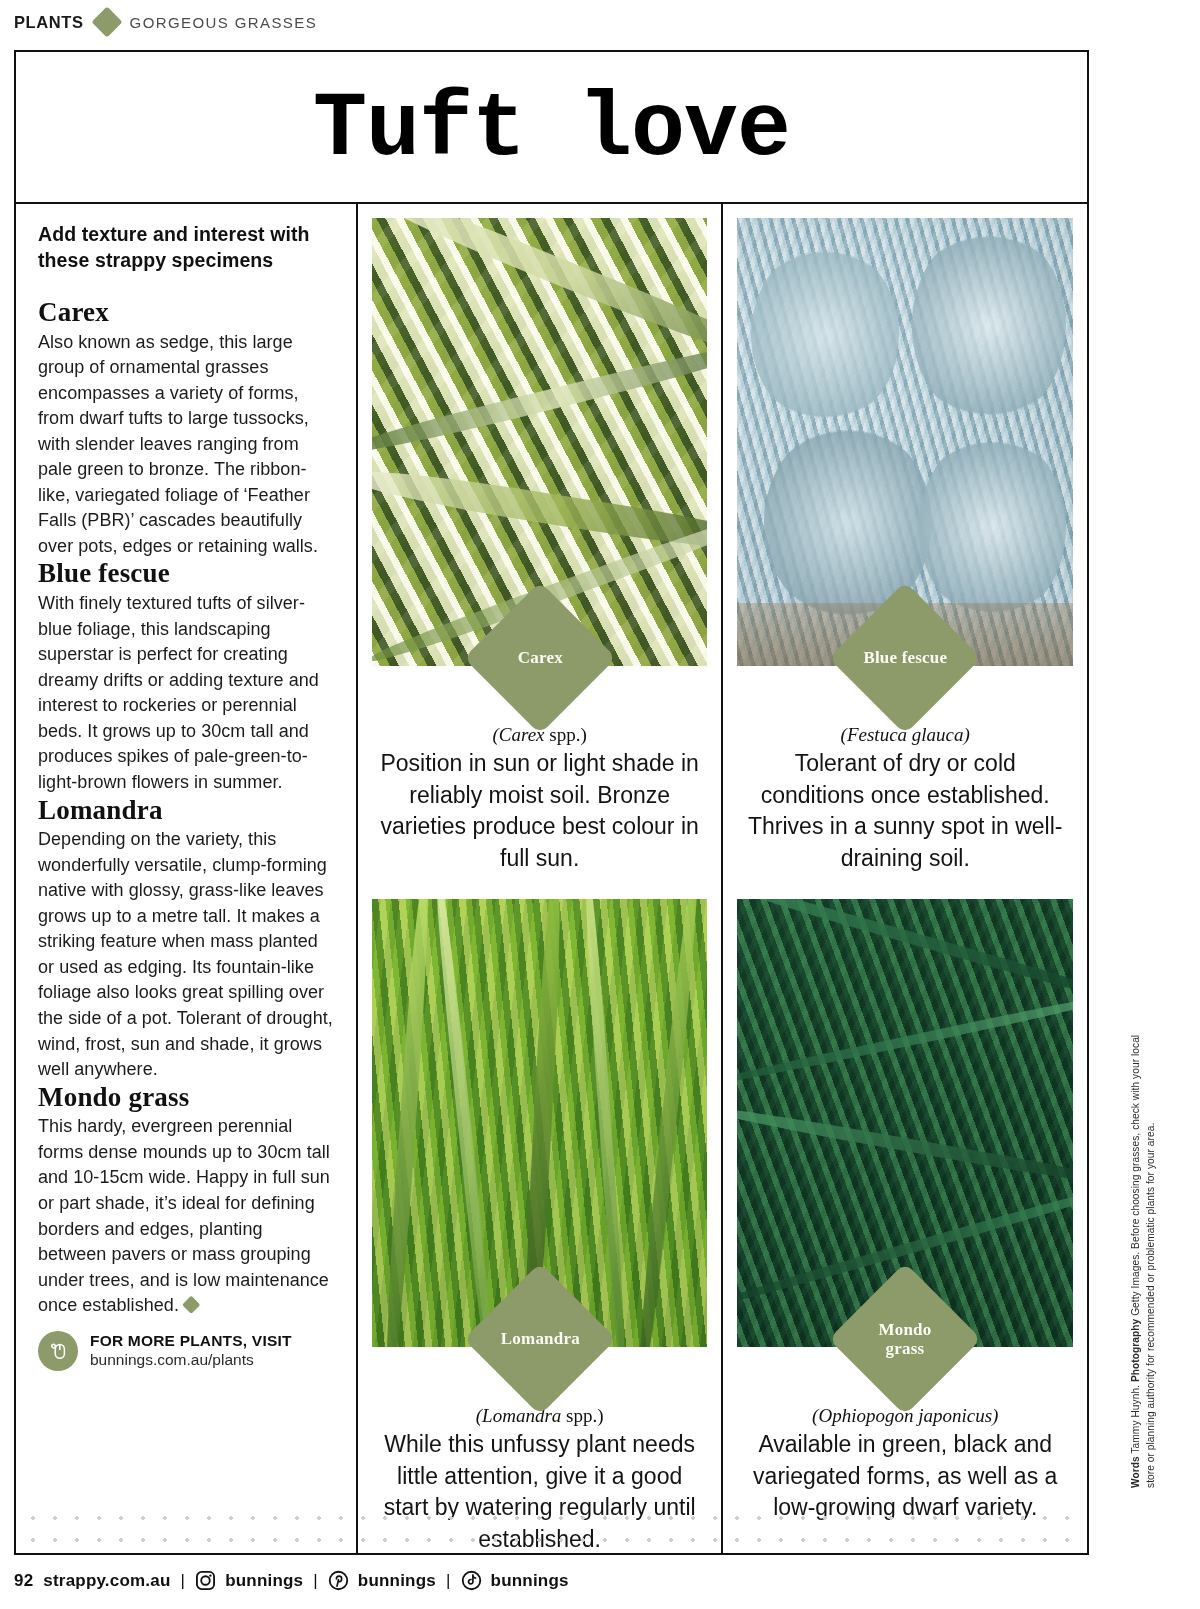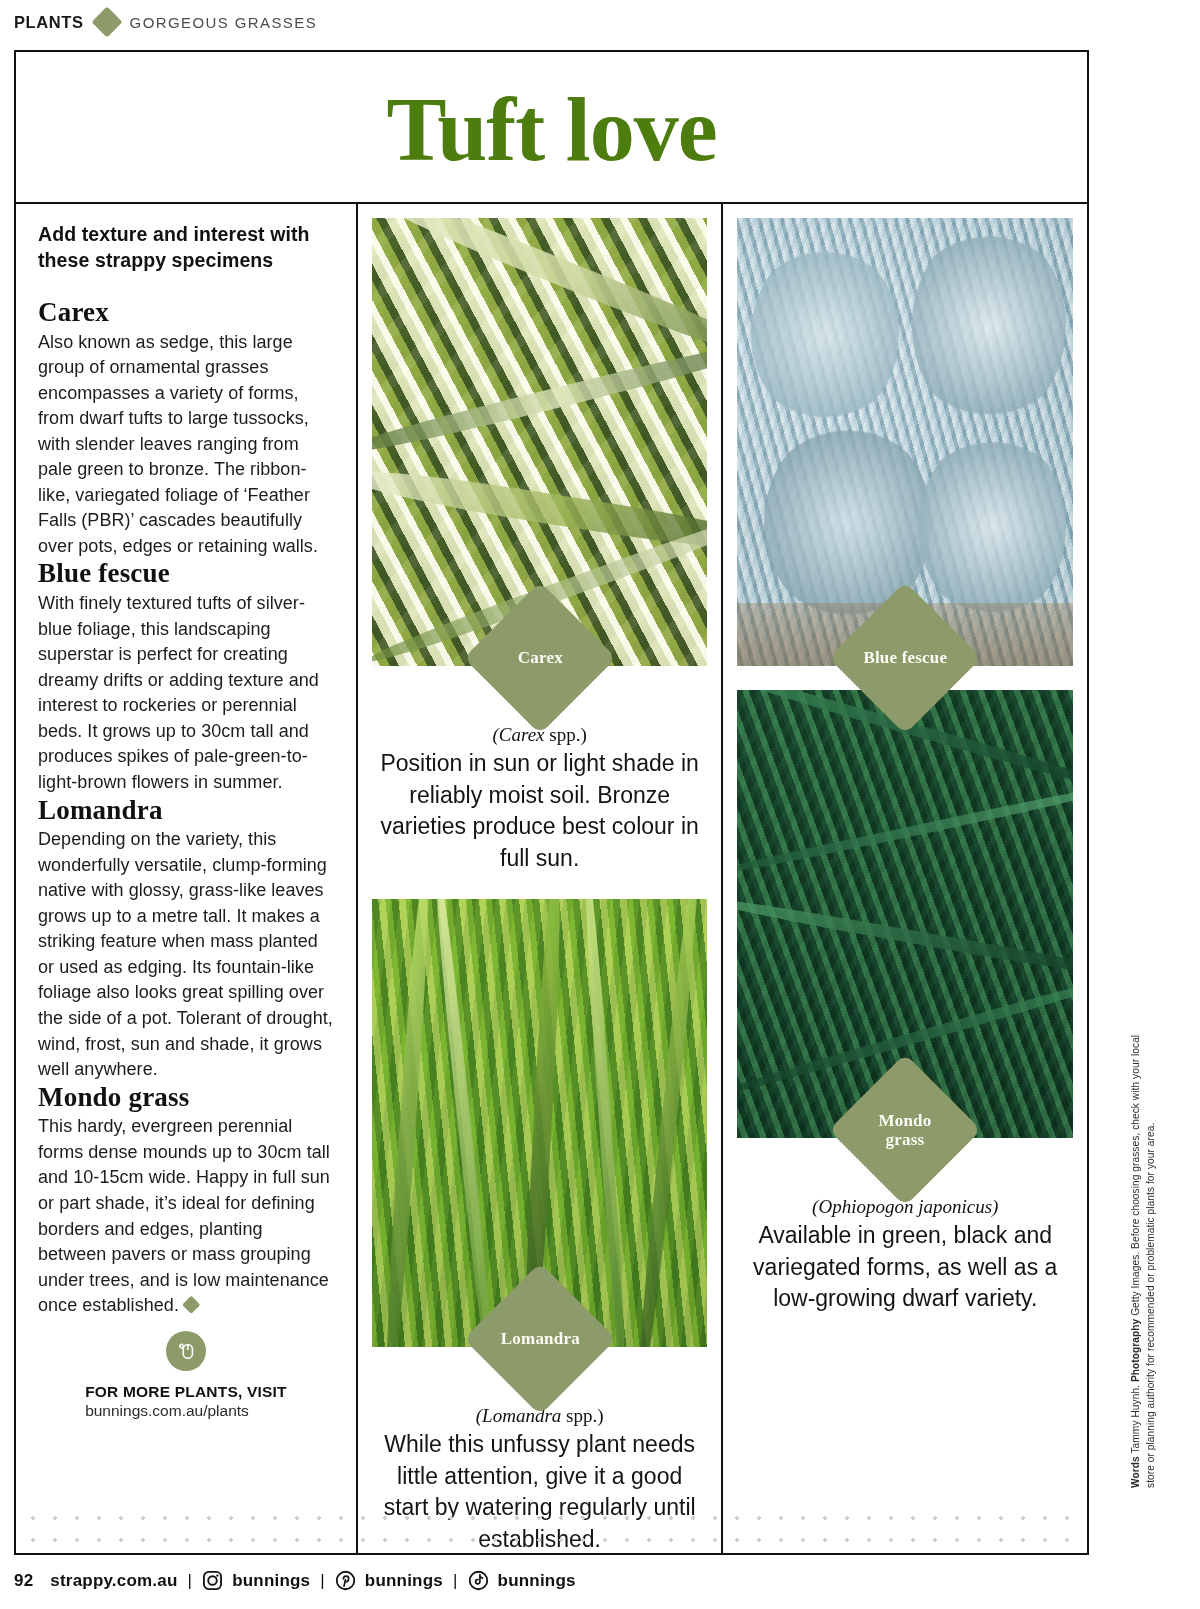--- a/index.html
+++ b/index.html
@@ -38,25 +38,25 @@
     background:#fff;
   }
 
   
   .title-band {
     position: absolute; left: 0; top: 0; width: 100%; height: 152px;
     border-bottom: 2px solid #111;
     display:flex; align-items:center; justify-content:center;
   }
   .title {
-    font-family: Liberation Serif, serif;
+    font-family: Liberation Mono, monospace;
     font-weight: 700;
     font-size: 90px;
     letter-spacing: -1px;
-    color: #4d7c0f;
+    color: #000000;
     line-height: 1;
     padding-bottom: 6px;
     margin-top: 12px;
   }
 
   
   .cols {
     position: absolute; left: 0; top: 152px; right: 0; bottom: 0;
     display: flex;
   }
@@ -80,21 +80,21 @@
     margin-bottom: 24px; letter-spacing: .05px;
   }
   .body-text:last-child { margin-bottom: 0; }
   .end-diamond {
     display: inline-block; width: 13px; height: 13px;
     background: #8d9a69; transform: rotate(45deg) translateY(-1px);
     border-radius: 2px; margin-left: 5px; vertical-align: -1px;
   }
 
   
-  .promo { display:flex; align-items:center; gap:12px; margin-top: 12px; flex-direction: column; }
+  .promo { display:flex; align-items:center; gap:12px; margin-top: 12px; }
   .promo-badge {
     width: 40px; height: 40px; border-radius: 50%;
     background: #8d9a69; flex: 0 0 40px;
     display:flex; align-items:center; justify-content:center;
   }
   .promo-lines { display:flex; flex-direction:column; }
   .promo-title {
     font-weight: 700; font-size: 15.5px; letter-spacing:.2px; color:#111;
   }
   .promo-url { font-size: 15.5px; color:#2a2a2a; margin-top:1px; }
@@ -150,21 +150,21 @@
     letter-spacing: .05px;
   }
   .credits b { font-weight: 700; }
 
   
   .footer {
     position: absolute; left: 14px; bottom: 18px;
     display:flex; align-items:center; gap: 9px;
     font-weight: 700; font-size: 17px; color:#111; letter-spacing:.2px;
   }
-  .footer .pg { font-weight:700; font-size:17px; margin-right:8px; }
+  .footer .pg { font-weight:700; font-size:17px; margin-right:1px; }
   .sep { font-weight: 400; color:#111; padding: 0 1px; }
   .soc-ico { display:inline-flex; align-items:center; }
 
   
   .leaves { position:absolute; inset:0; }
   .leaves span {
     position:absolute; display:block; border-radius: 40% 40% 45% 45%;
     transform-origin: center;
   }
 </style>
@@ -295,20 +295,24 @@
                 <span style="left:4%;top:6%;width:44%;height:40%;border-radius:50%;background:radial-gradient(circle,#d8e6ea 0%,#9bb8c2 70%,transparent 72%);opacity:.8;"></span>
                 <span style="left:52%;top:2%;width:46%;height:44%;border-radius:50%;background:radial-gradient(circle,#e2edf0 0%,#91aeb9 70%,transparent 72%);opacity:.8;"></span>
                 <span style="left:8%;top:46%;width:50%;height:44%;border-radius:50%;background:radial-gradient(circle,#d2e2e8 0%,#89a6b1 70%,transparent 72%);opacity:.8;"></span>
                 <span style="left:54%;top:48%;width:44%;height:42%;border-radius:50%;background:radial-gradient(circle,#dfeaee 0%,#8fadb8 70%,transparent 72%);opacity:.8;"></span>
                 <span style="left:0;top:86%;width:100%;height:16%;background:linear-gradient(180deg,rgba(150,120,80,.35),rgba(120,95,60,.6));border-radius:0;"></span>
               </div>
             </div>
             <div class="diamond-badge">
               <span>Blue fescue</span>
             </div>
+          </div>
+          <div class="caption">
+            <div class="caption-latin"><em>(Festuca glauca)</em><span></span></div>
+            <div class="caption-text">Tolerant of dry or cold conditions once established. Thrives in a sunny spot in well-draining soil.</div>
           </div>
         </div>
 
         <div class="card" style="margin-top:24px;">
           <div class="photo-wrap">
             <div class="photo" style="background:
                     repeating-linear-gradient(70deg, rgba(25,70,45,.75) 0 5px, rgba(60,130,80,.7) 5px 11px, rgba(15,50,32,.7) 11px 17px),
                     repeating-linear-gradient(-62deg, rgba(40,105,65,.55) 0 6px, rgba(10,40,25,.5) 6px 13px),
                     linear-gradient(150deg,#2f7a4c,#12412a 60%,#0a2a1b);">
               <div class="leaves">

